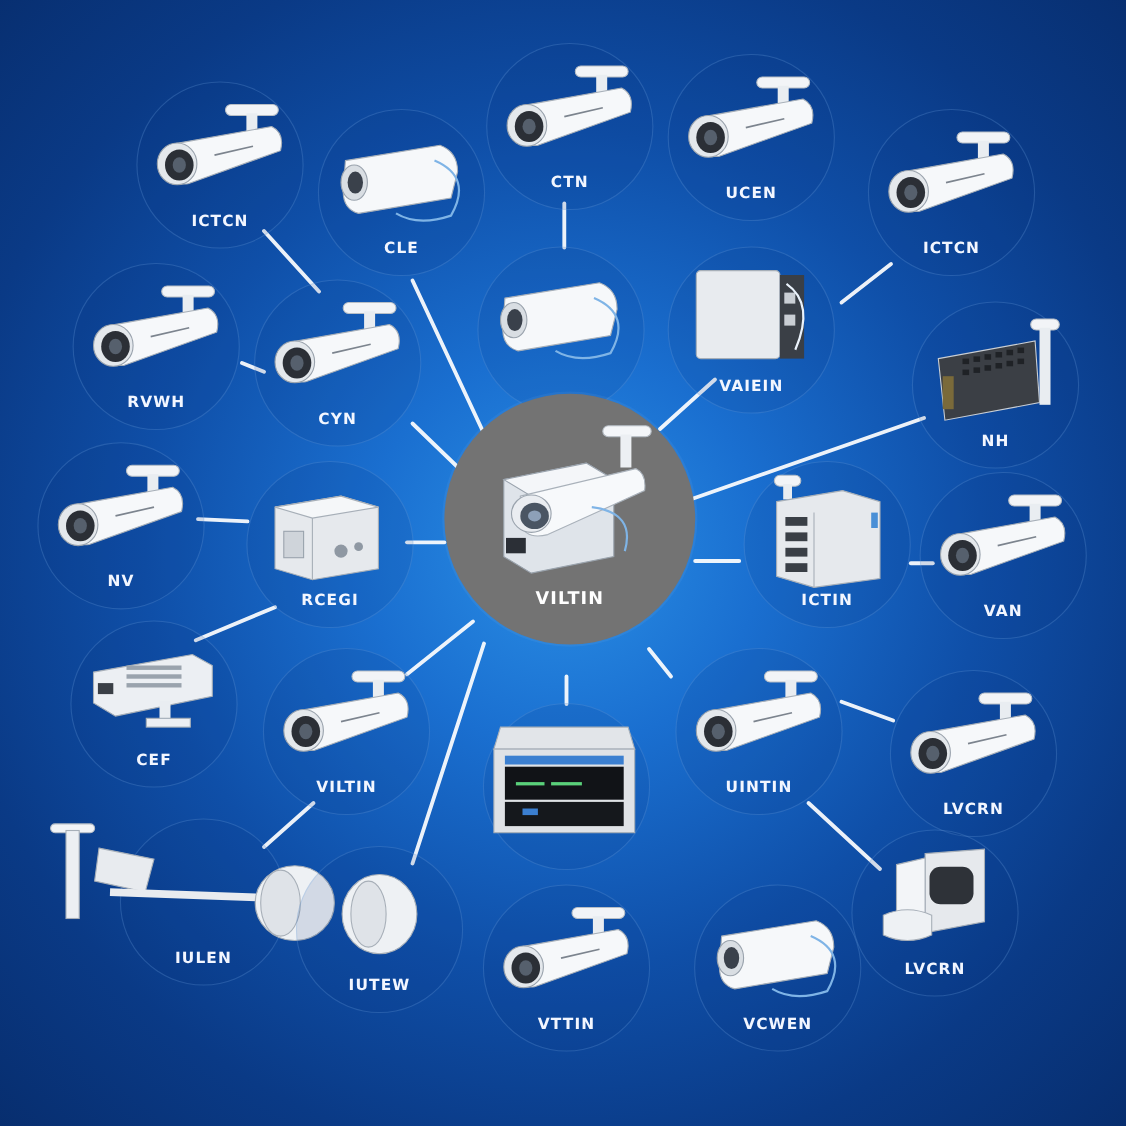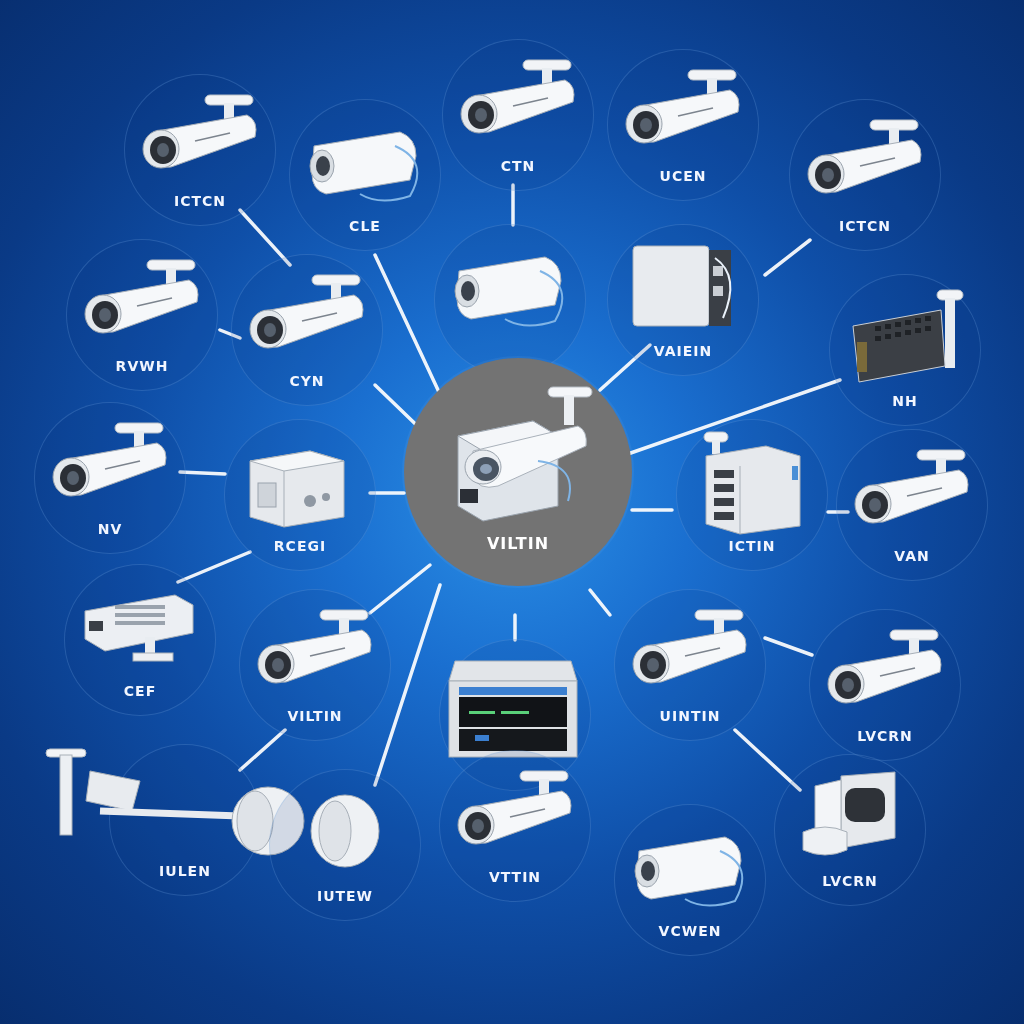--- a/index.html
+++ b/index.html
@@ -312,33 +312,33 @@
     </svg></div>
       <div class="lbl">IULEN</div>
     </div>
     <div class="node" style="left: 345px; top: 845px;">
       <div class="dev"><svg width="90" height="90" viewBox="0 0 90 90">
       <ellipse cx="45" cy="45" rx="34" ry="36" fill="#eef1f4" stroke="#a7afb8"></ellipse>
       <ellipse cx="35" cy="45" rx="16" ry="30" fill="#dfe3e8" stroke="#a7afb8"></ellipse>
     </svg></div>
       <div class="lbl">IUTEW</div>
     </div>
-    <div class="node" style="left: 515px; top: 826px; text-decoration: underline;">
+    <div class="node" style="left: 515px; top: 880px; text-decoration: underline;">
       <div class="dev"><svg width="130" height="90" viewBox="0 0 130 90">
       <rect x="70" y="4" width="48" height="10" rx="5" fill="#f2f4f7" stroke="#b7bec6"></rect>
       <rect x="89" y="12" width="10" height="20" fill="#e9edf1"></rect>
       <path d="M22,40 L112,24 Q124,30 120,46 L36,76 Q20,78 18,62 Z" fill="#f6f8fa" stroke="#a7afb8"></path>
       <ellipse cx="26" cy="58" rx="18" ry="19" fill="#e4e8ec" stroke="#9aa3ad"></ellipse>
       <ellipse cx="28" cy="59" rx="13" ry="14" fill="#2b2f36"></ellipse>
       <ellipse cx="28" cy="59" rx="6" ry="7" fill="#56606d"></ellipse>
       <line x1="60" y1="50" x2="95" y2="42" stroke="#7c848e" stroke-width="1.5"></line>
     </svg></div>
       <div class="lbl">VTTIN</div>
     </div>
-    <div class="node" style="left: 690px; top: 880px;">
+    <div class="node" style="left: 707px; top: 880px;">
       <div class="dev"><svg width="130" height="90" viewBox="0 0 130 90">
       <path d="M14,30 L100,16 Q116,22 116,40 L110,64 L26,78 Q12,74 12,58 Z" fill="#f6f8fa" stroke="#a7afb8"></path>
       <ellipse cx="22" cy="50" rx="12" ry="16" fill="#d9dee3" stroke="#9aa3ad"></ellipse>
       <ellipse cx="23" cy="50" rx="7" ry="10" fill="#3a414b"></ellipse>
       <path d="M95,30 Q130,45 110,80 Q80,90 60,78" stroke="#7fb4e6" fill="none" stroke-width="2"></path>
     </svg></div>
       <div class="lbl">VCWEN</div>
     </div>
     <div class="node" style="left: 850px; top: 830px;">
       <div class="dev"><svg width="110" height="100" viewBox="0 0 110 100">

